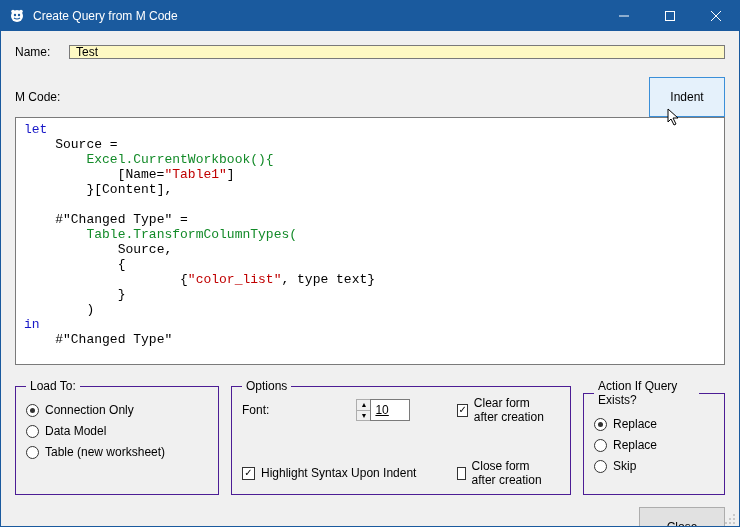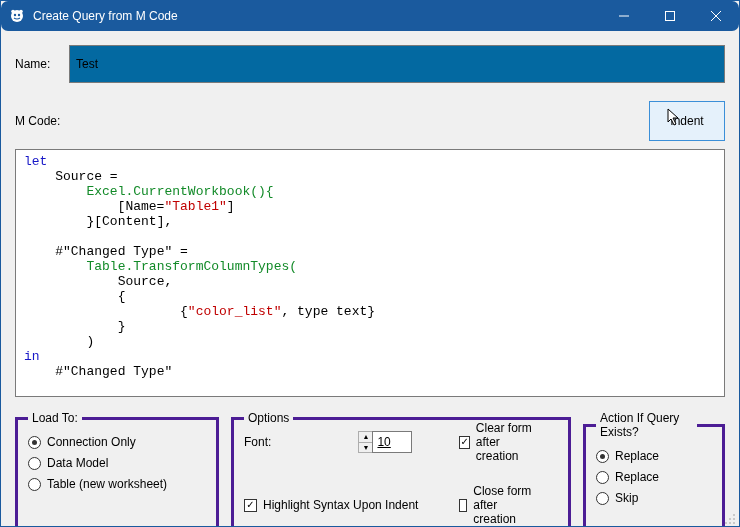--- a/index.html
+++ b/index.html
@@ -14,21 +14,20 @@
     overflow: hidden;
     border: 1px solid #1a5a9e;
   }
   .titlebar {
     background: #1a5a9e;
     color: #fff;
     height: 30px;
     display: flex;
     align-items: center;
     padding-left: 8px;
-    border-radius: 7px;
   }
   .titlebar .app-icon {
     width: 16px; height: 16px;
     margin-right: 8px;
     display: inline-flex; align-items: center; justify-content: center;
   }
   .titlebar .title { flex: 1; font-size: 12px; }
   .titlebar .win-btn {
     width: 46px; height: 30px;
     display: inline-flex; align-items: center; justify-content: center;
@@ -37,29 +36,29 @@
   .content {
     padding: 14px 14px 0 14px;
   }
   .row-name {
     display: flex; align-items: center; gap: 10px;
     margin-bottom: 18px;
   }
   .row-name label { width: 44px; }
   .row-name input {
     flex: 1;
-    height: 38px;
+    height: 14px;
     border: 1px solid #7a7a7a;
     padding: 2px 6px;
     font: inherit;
-    background: #0369a1;
+    background: #fef9c3;
   }
   .row-mcode-head {
     display: flex; align-items: center; justify-content: space-between;
-    margin-bottom: 8px;
+    margin-bottom: 0;
   }
   .btn {
     height: 40px;
     min-width: 76px;
     border: 1px solid #adadad;
     background: #e1e1e1;
     font: inherit;
     cursor: pointer;
   }
   .btn.focused {
@@ -79,21 +78,21 @@
   }
   .kw { color: #1717c7; }
   .fn { color: #128a28; }
   .str { color: #c00000; }
   .panels {
     display: flex;
     gap: 12px;
     margin-top: 14px;
   }
   fieldset {
-    border: 3px solid #4c1d95;
+    border: 1px solid #4c1d95;
     padding: 6px 25px 10px 10px;
     margin: 0;
   }
   fieldset legend { padding: 0 4px; font-size: 12px; }
   .loadto { width: 204px; }
   .options { flex: 1; }
   .action { width: 142px; }
   .radio-row, .check-row {
     display: flex; align-items: center; gap: 6px;
     height: 20px;

